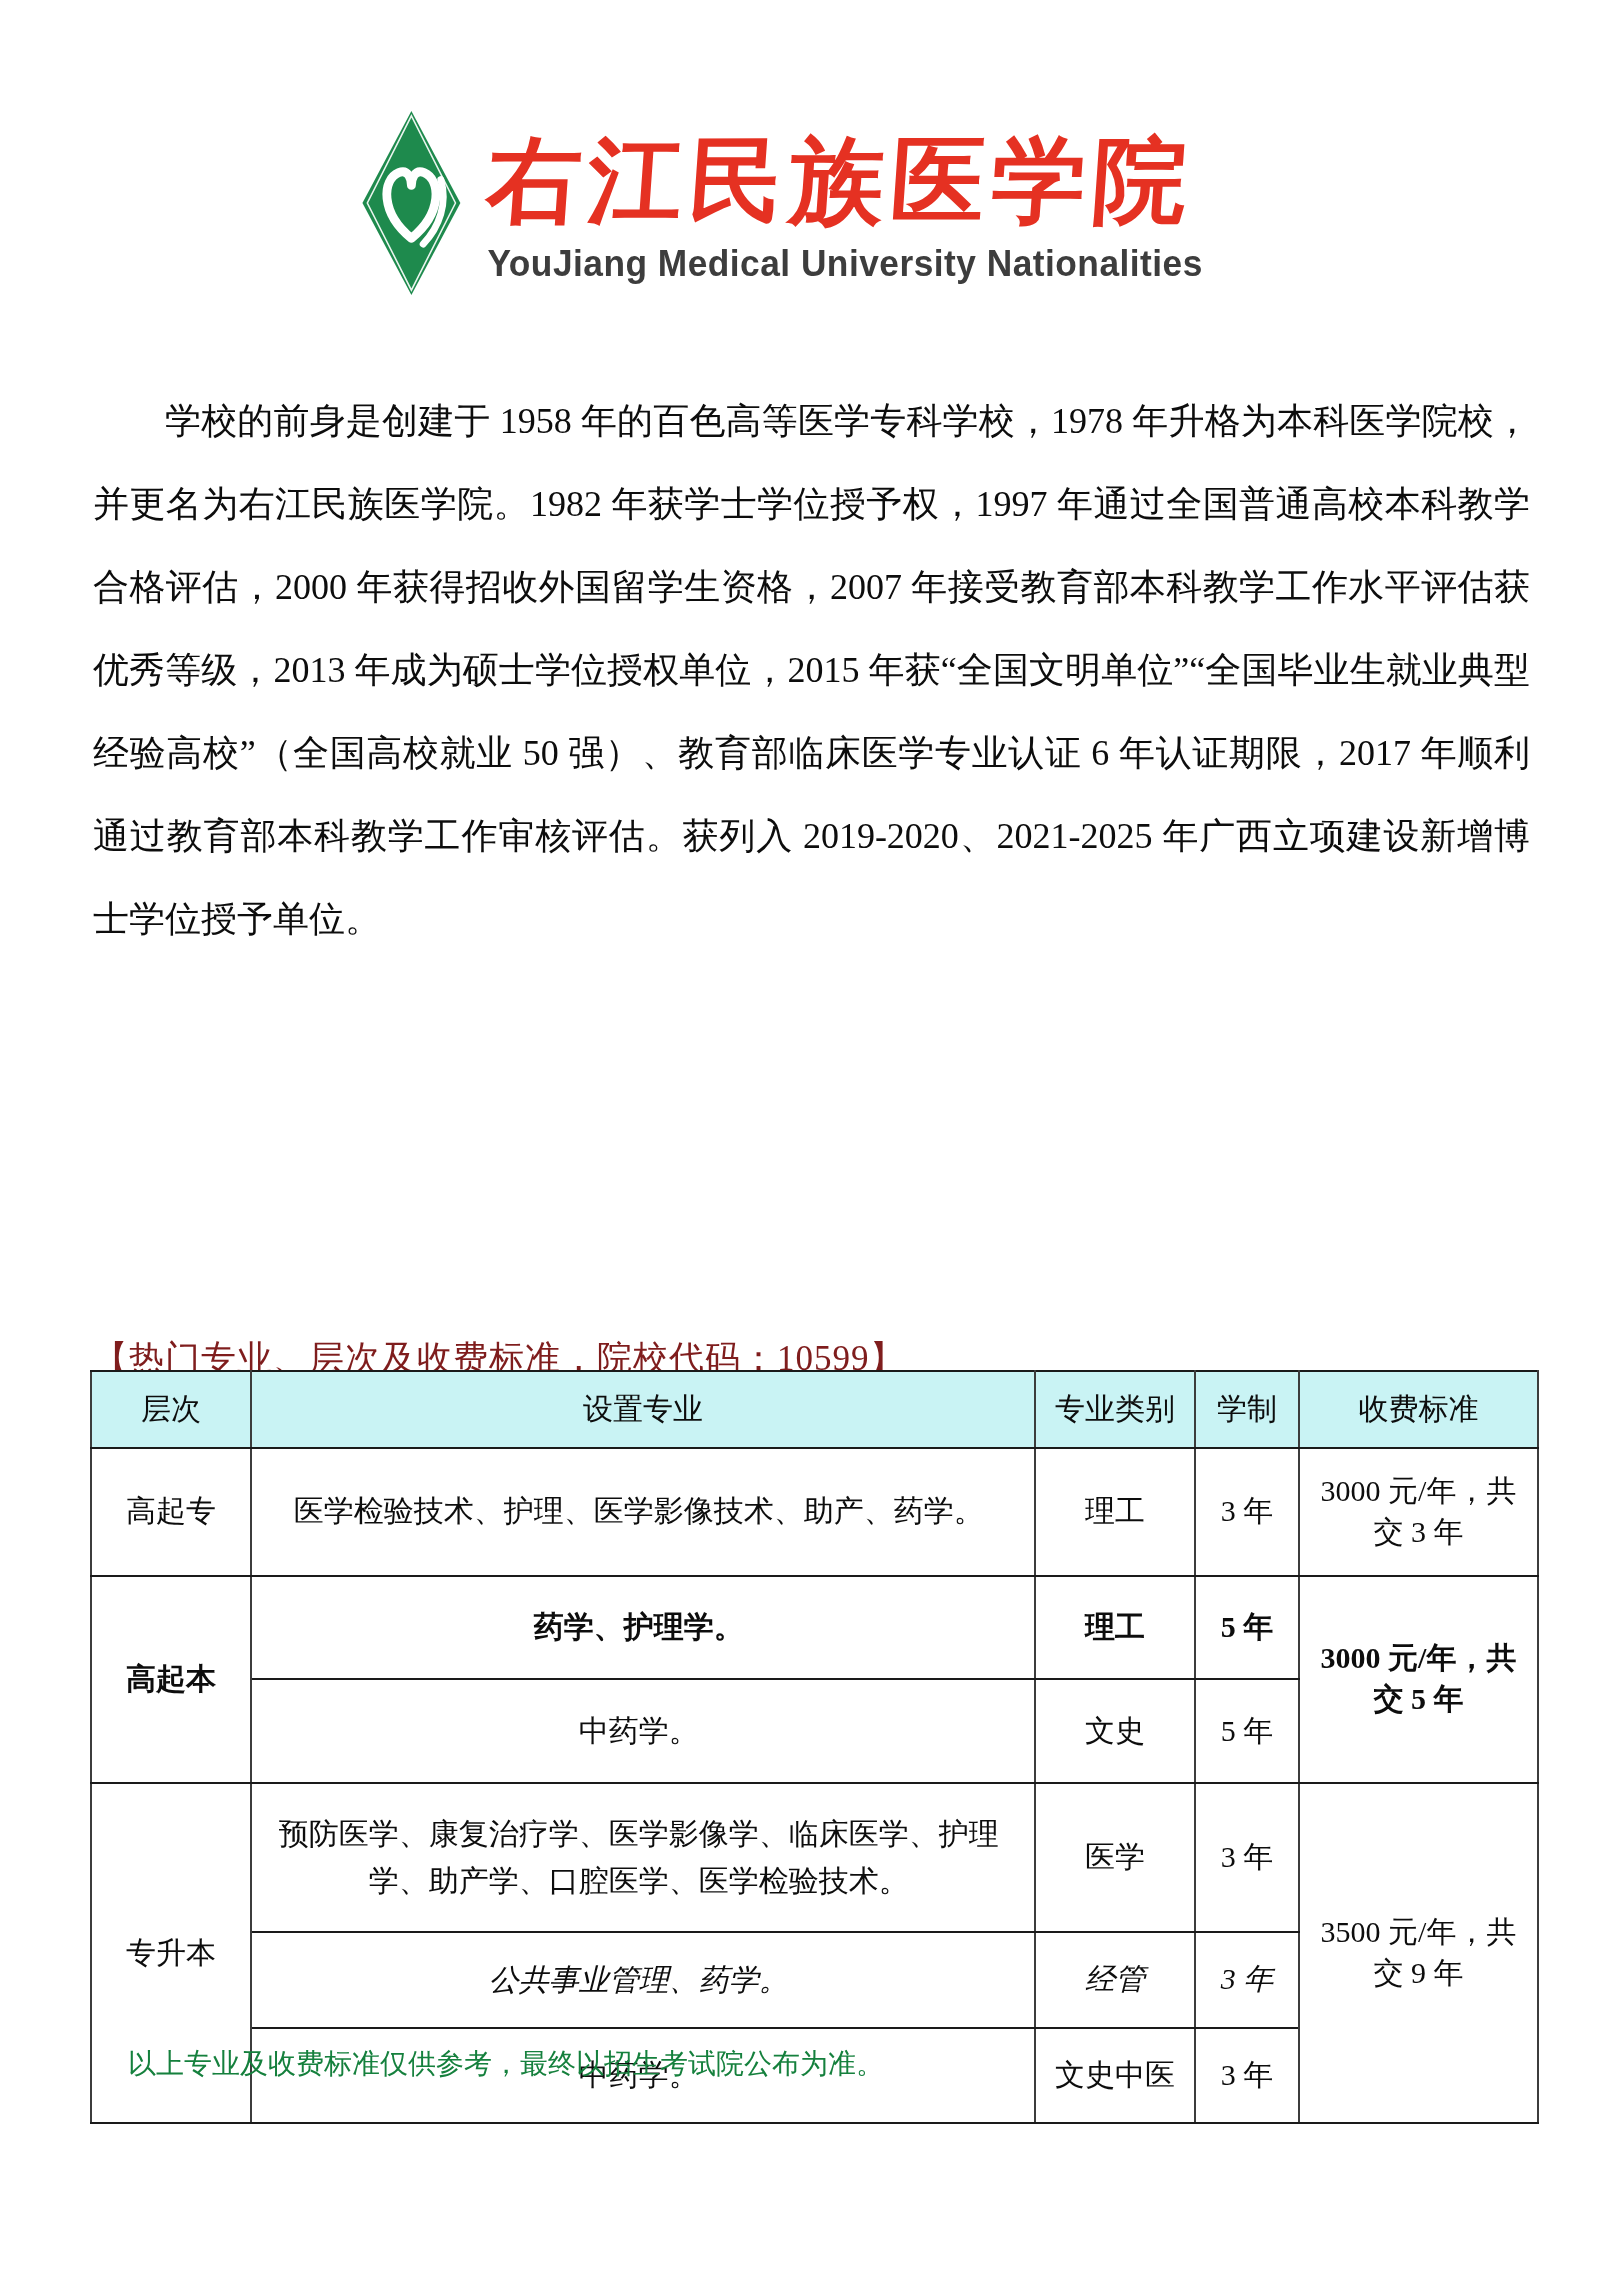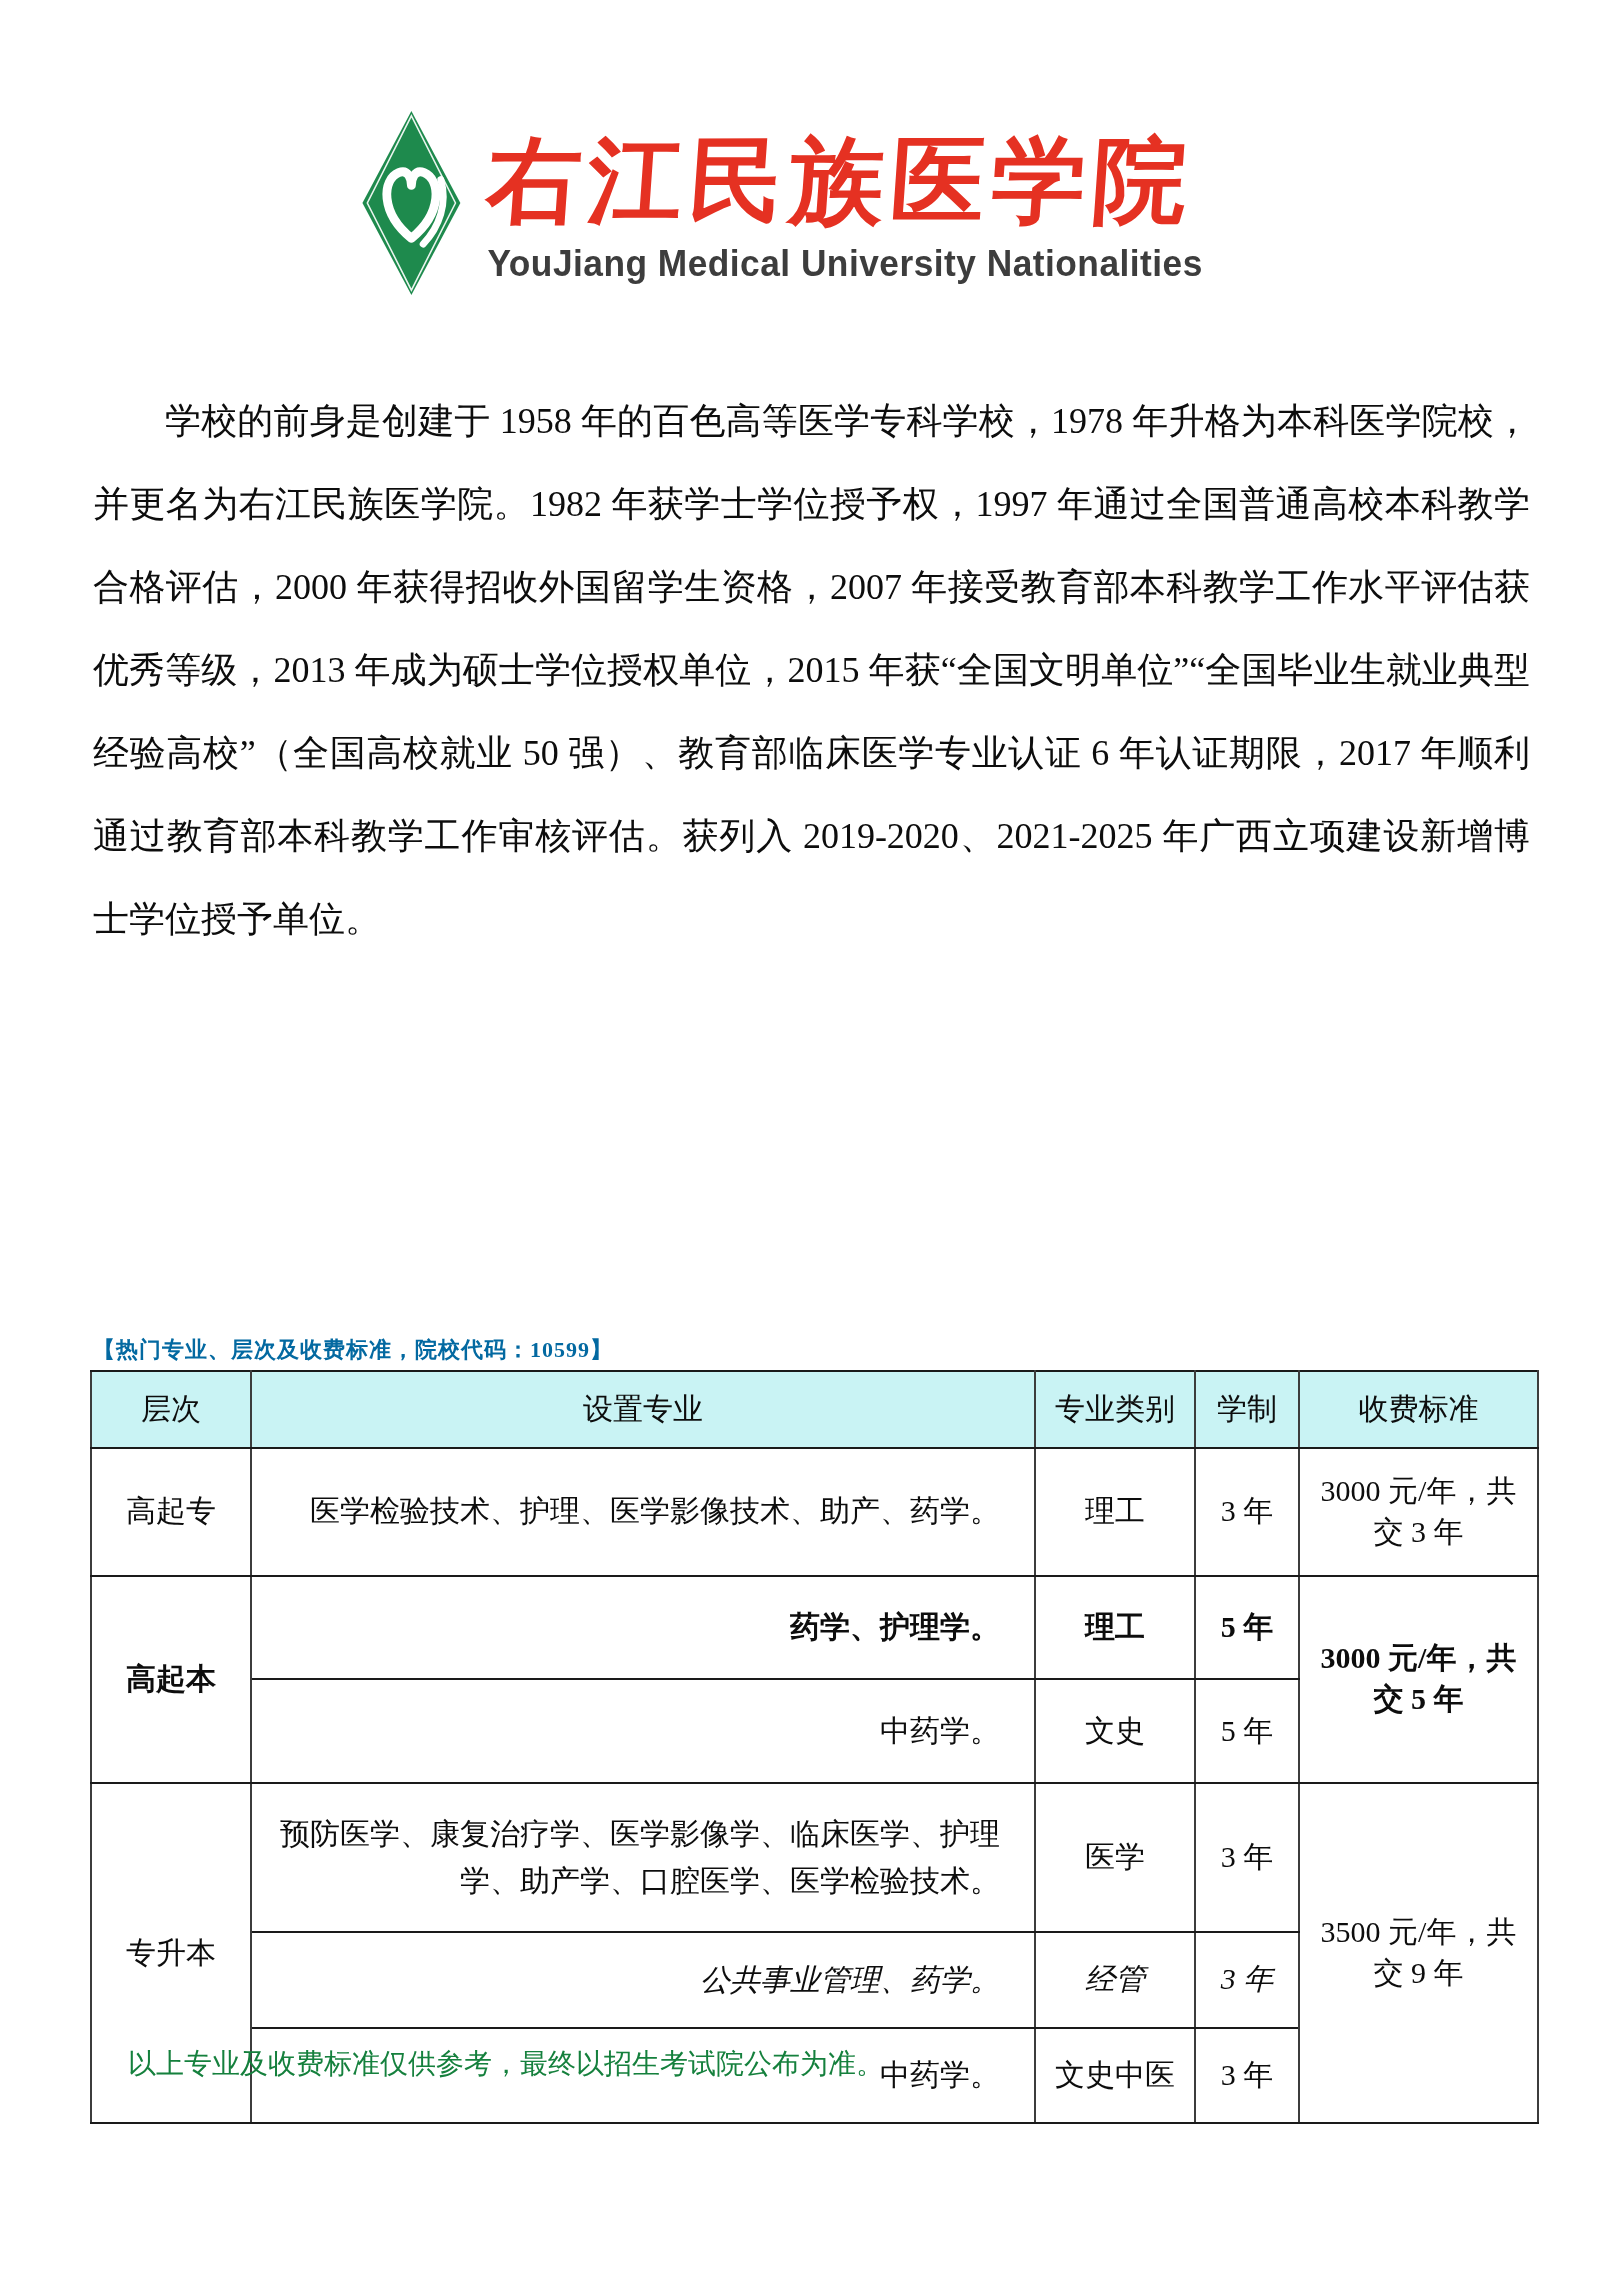--- a/index.html
+++ b/index.html
@@ -41,39 +41,39 @@
   .content {
     position:absolute; left:93px; top:380px; width:1437px;
     font-size:36px; line-height:83px;
     text-align:justify; color:#0d0d0d;
   }
   .content p { margin:0; text-indent:2em; }
 
   
   .section-heading {
     position:absolute; left:93px; top:1335px;
-    font-size:22px; color:#0369a1; letter-spacing:1px;font-weight:bold;
+    font-size:35px; color:#7f1d1d; letter-spacing:1px;
   }
 
   
   .fee-table {
     position:absolute; left:90px; top:1370px; width:1447px;
     border-collapse:collapse; table-layout:fixed;
     font-size:30px; color:#0d0d0d;
   }
   .fee-table th, .fee-table td {
     border-left:2px solid #3c3c3c; border-right:2px solid #3c3c3c;
     border-top:2.9px solid #1a1a1a; border-bottom:2.9px solid #1a1a1a;
     padding:5.9px 9.8px;
     text-align:center; vertical-align:middle;
     font-weight:normal;
     background:#ffffff;
   }
   .fee-table th { background:#c9f3f4; height:63px; }
-  .fee-table td.majors { text-align:right; padding-left:25.5px; padding-right:34px; line-height:1.55; }
+  .fee-table td.majors { text-align:center; padding-left:25.5px; padding-right:34px; line-height:1.55; }
   .fee-table tr.r1 td { height:114px; }
   .fee-table tr.r2 td { height:90px;font-weight:bold; }
   .fee-table tr.r3 td { height:90px; }
   .fee-table tr.r4 td { height:135px; }
   .fee-table tr.r5 td { height:82px;font-style:italic; }
   .fee-table tr.r6 td { height:82px; }
 
   
   .notes {
     position:absolute; left:98px; top:2037px;

